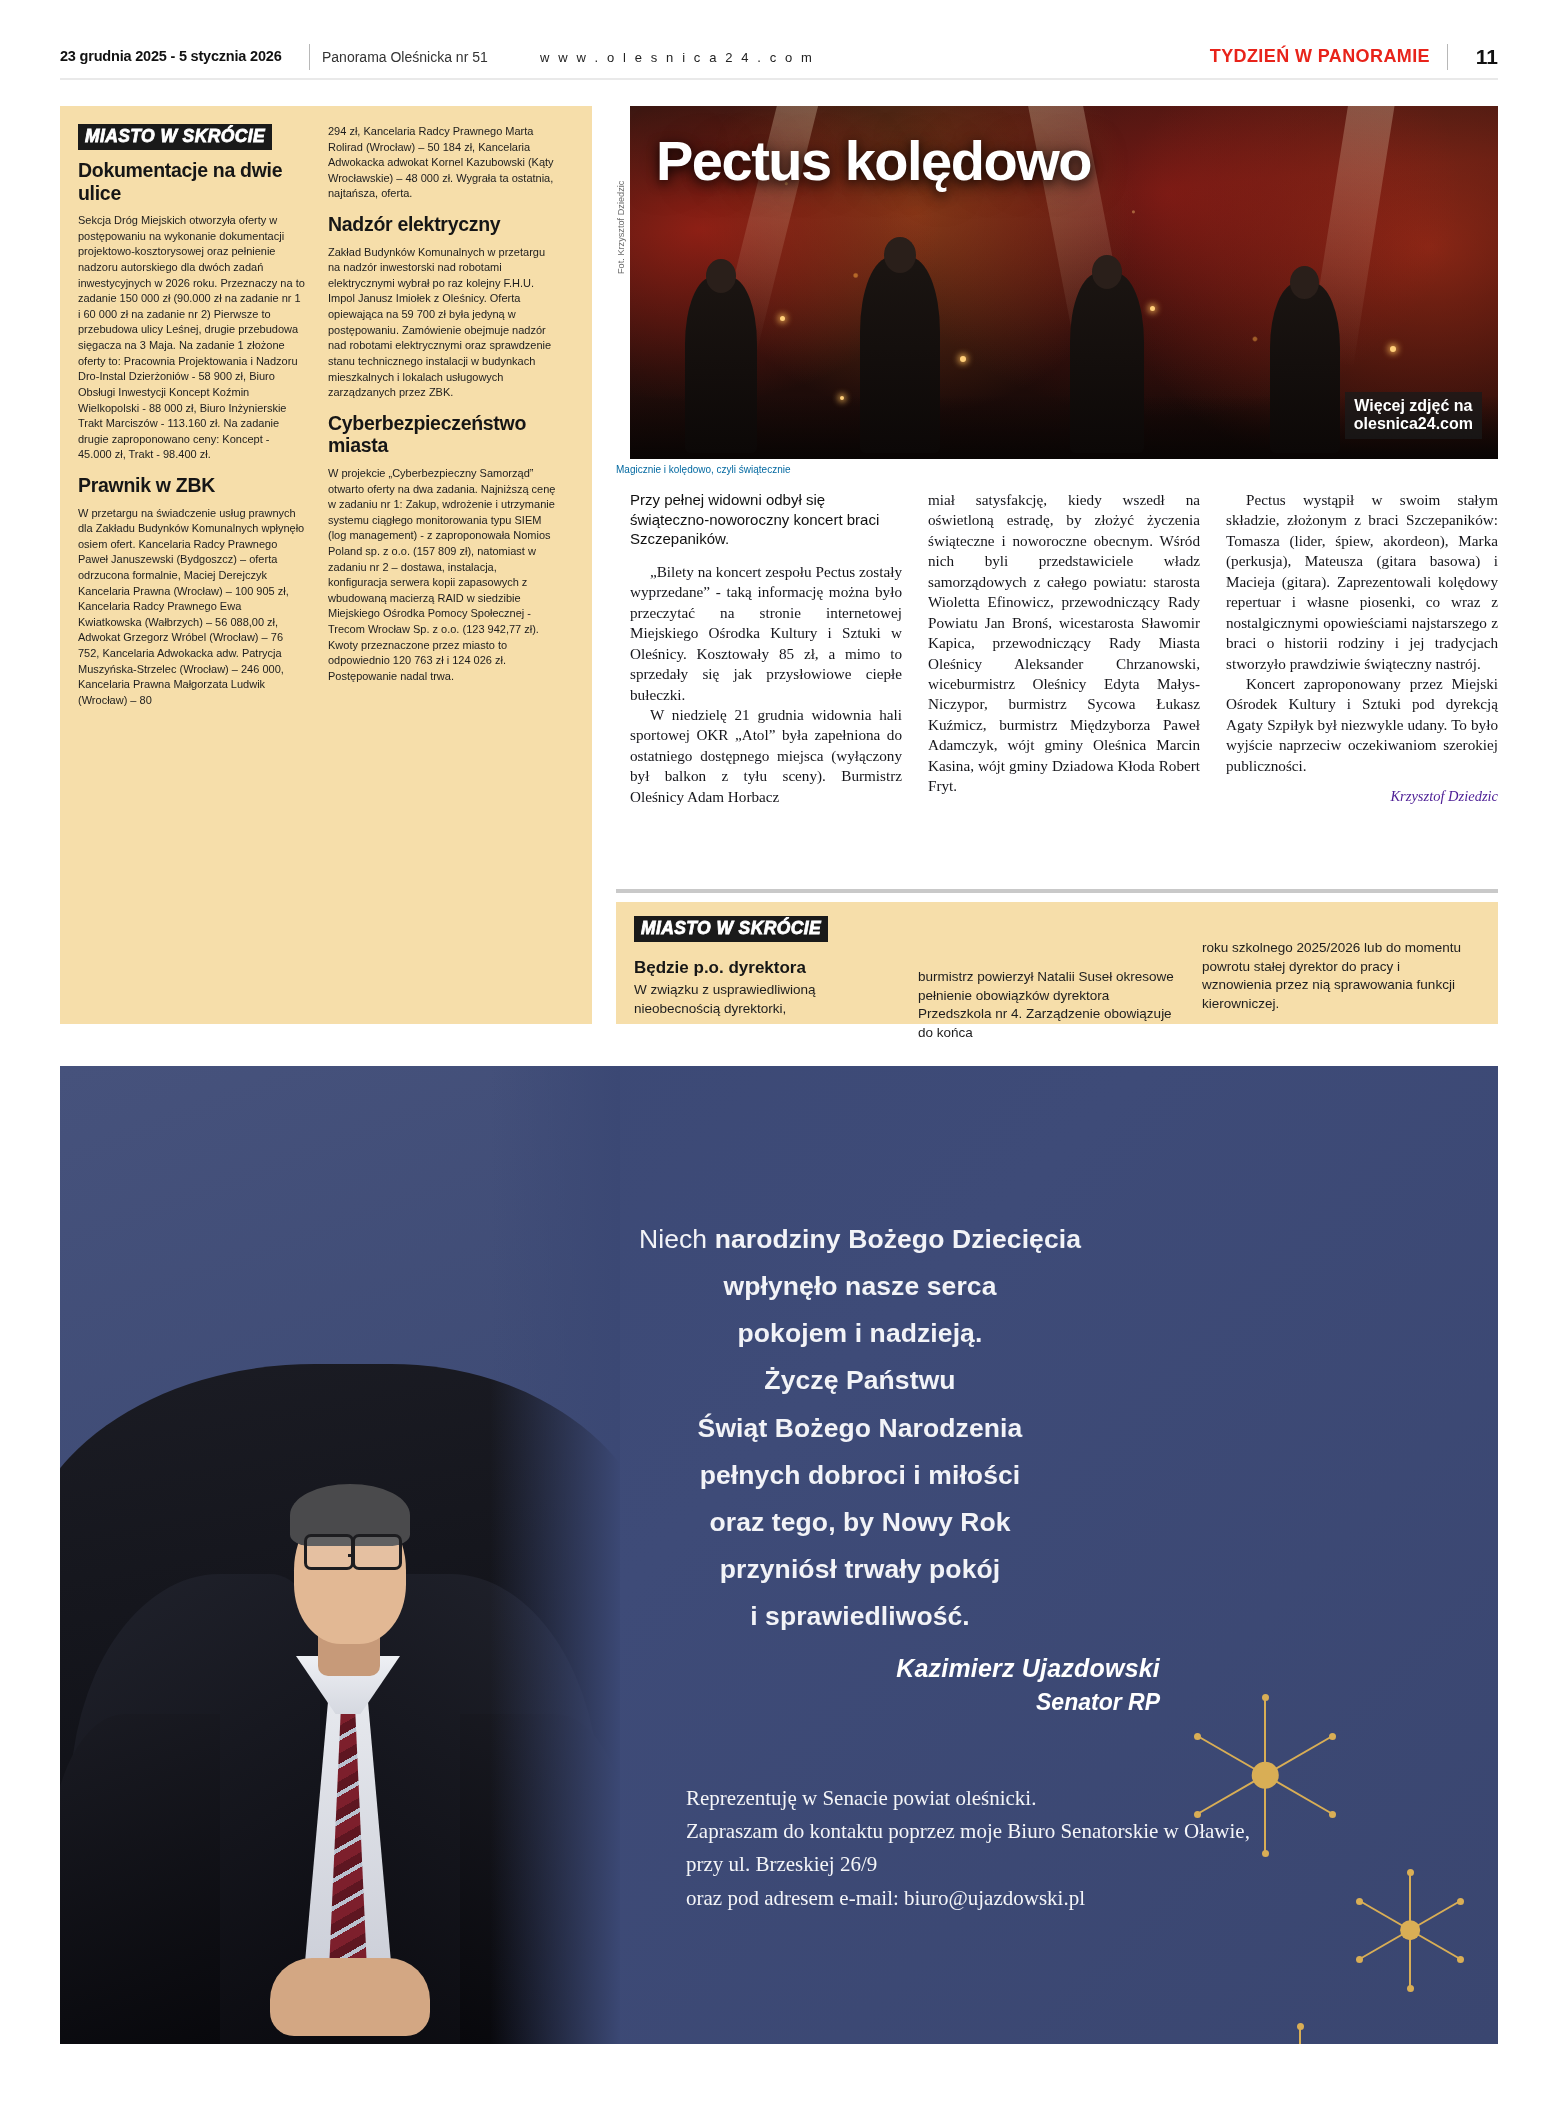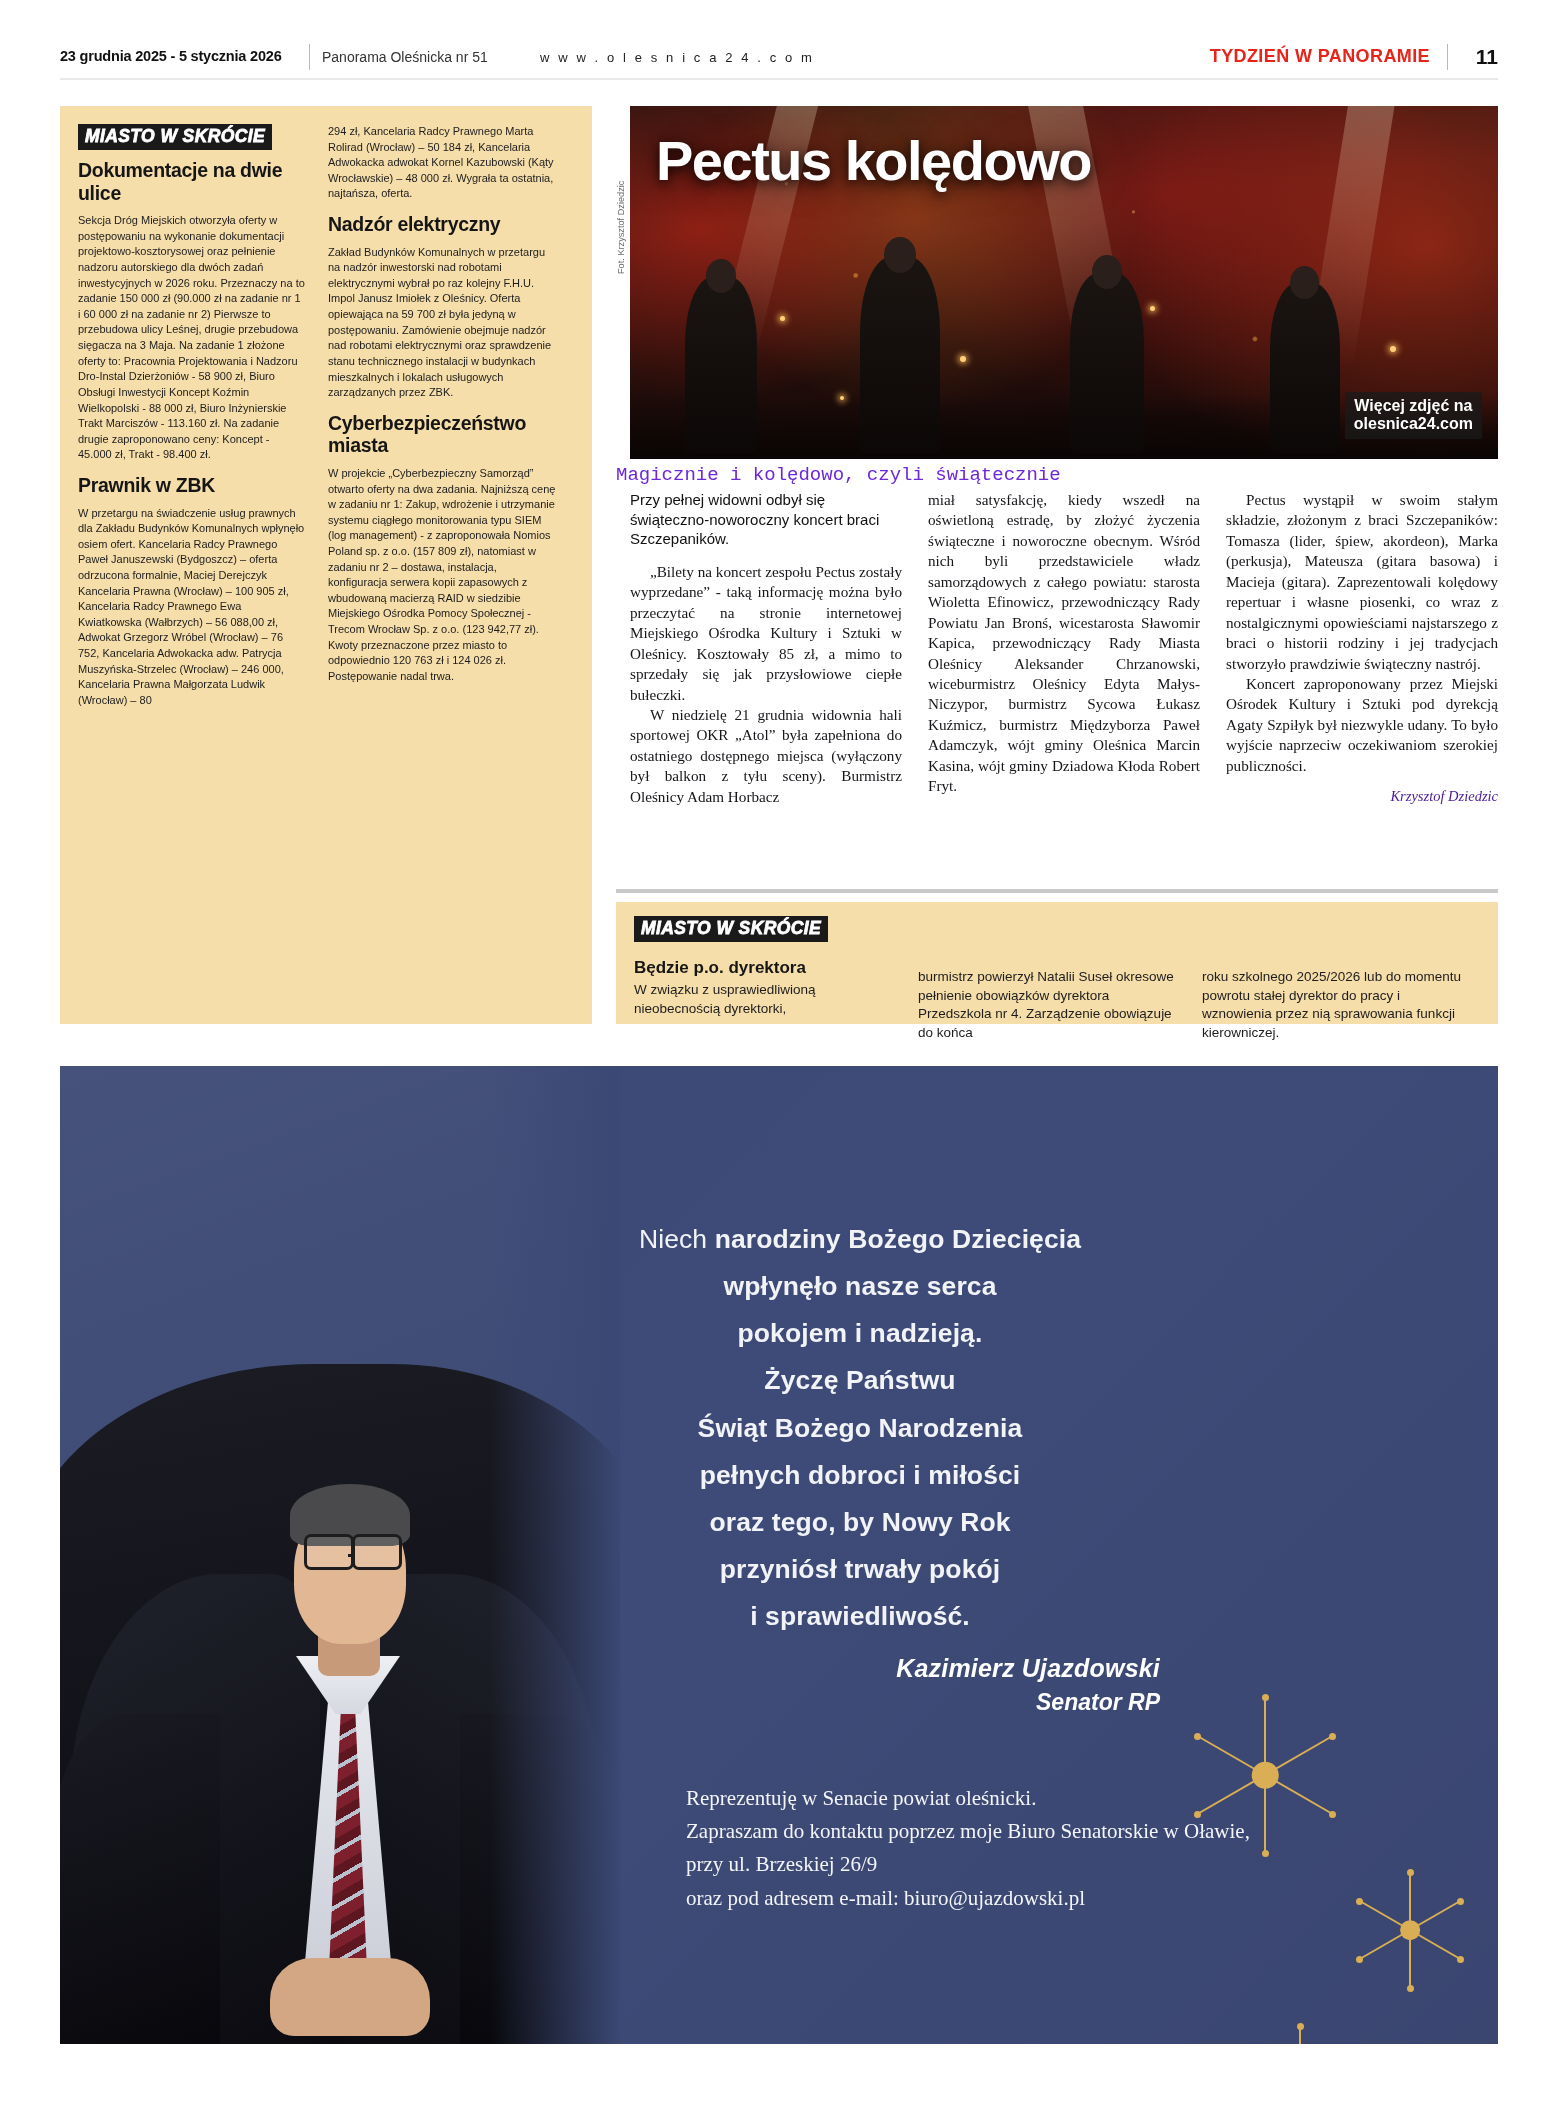--- a/index.html
+++ b/index.html
@@ -49,21 +49,21 @@
   .ph-fig{position:absolute;bottom:6px;background:linear-gradient(180deg,#1b1512 0%, #0c0807 100%);border-radius:38% 38% 6px 6px;}
   .ph-head{position:absolute;border-radius:50%;background:#2a1f1a;}
   .ph-spark{position:absolute;border-radius:50%;background:#ffcf7a;box-shadow:0 0 6px 2px rgba(255,190,90,.8);}
   .ph-floor{position:absolute;left:0;right:0;bottom:0;height:64px;background:linear-gradient(0deg,#090504,rgba(10,6,5,0));}
   .ph-title{position:absolute;left:26px;top:22px;font-size:56px;font-weight:bold;color:#fff;letter-spacing:-1.5px;
             text-shadow:0 3px 12px rgba(0,0,0,.85),0 0 34px rgba(0,0,0,.6);}
   .ph-badge{position:absolute;right:16px;bottom:20px;background:rgba(26,26,26,.78);color:#fff;
             font-size:16px;font-weight:bold;line-height:1.16;padding:5px 9px;text-align:center;}
   .ph-credit{position:absolute;left:0px;top:168px;width:14px;font-size:9.2px;color:#6b6b6b;
              transform:rotate(-90deg);transform-origin:left top;white-space:nowrap;}
-  .caption{position:absolute;left:616px;top:464px;font-size:19px;color:#6d28d9;font-family:Liberation Mono, monospace;}
+  .caption{position:absolute;left:616px;top:464px;font-size:10px;color:#0369a1;}
 
   
   .article{position:absolute;left:616px;top:490px;width:882px;height:390px;}
   .art-col{position:absolute;top:0;width:272px;}
   .art-col.a1{left:14px;}
   .art-col.a2{left:312px;}
   .art-col.a3{left:610px;}
   p.lead{font-size:15px;font-weight:normal;line-height:1.31;color:#111;margin:0 0 13px 0;
          font-family:"Liberation Sans",sans-serif;}
   p.body{font-family:"Liberation Serif",serif;font-size:15.2px;line-height:1.345;color:#15151a;
@@ -211,21 +211,21 @@
   <div class="shorts-bot">
     <div class="sb-col b1">
       <div class="tagbar">MIASTO W SKRÓCIE</div>
       <div class="sb-head">Będzie p.o. dyrektora</div>
       <p class="sb-body">W związku z usprawiedliwioną nieobecnością dyrektorki,</p>
     </div>
     <div class="sb-col b2">
       <p class="sb-body" style="margin-top:52px">burmistrz powierzył Natalii Suseł okresowe pełnienie obowiązków dyrektora Przedszkola nr 4. Zarządzenie obowiązuje do końca</p>
     </div>
     <div class="sb-col b3">
-      <p class="sb-body" style="margin-top:52px">roku szkolnego 2025/2026 lub do momentu powrotu stałej dyrektor do pracy i wznowienia przez nią sprawowania funkcji kierowniczej.</p>
+      <p class="sb-body" style="margin-top:23px">roku szkolnego 2025/2026 lub do momentu powrotu stałej dyrektor do pracy i wznowienia przez nią sprawowania funkcji kierowniczej.</p>
     </div>
   </div>
 
   <div class="ad">
     <div class="ad-photo">
       <div class="p-bg"></div>
       <div class="p-jacket"></div>
       <div class="p-shoulderL"></div>
       <div class="p-shoulderR"></div>
       <div class="p-shirt"></div>

